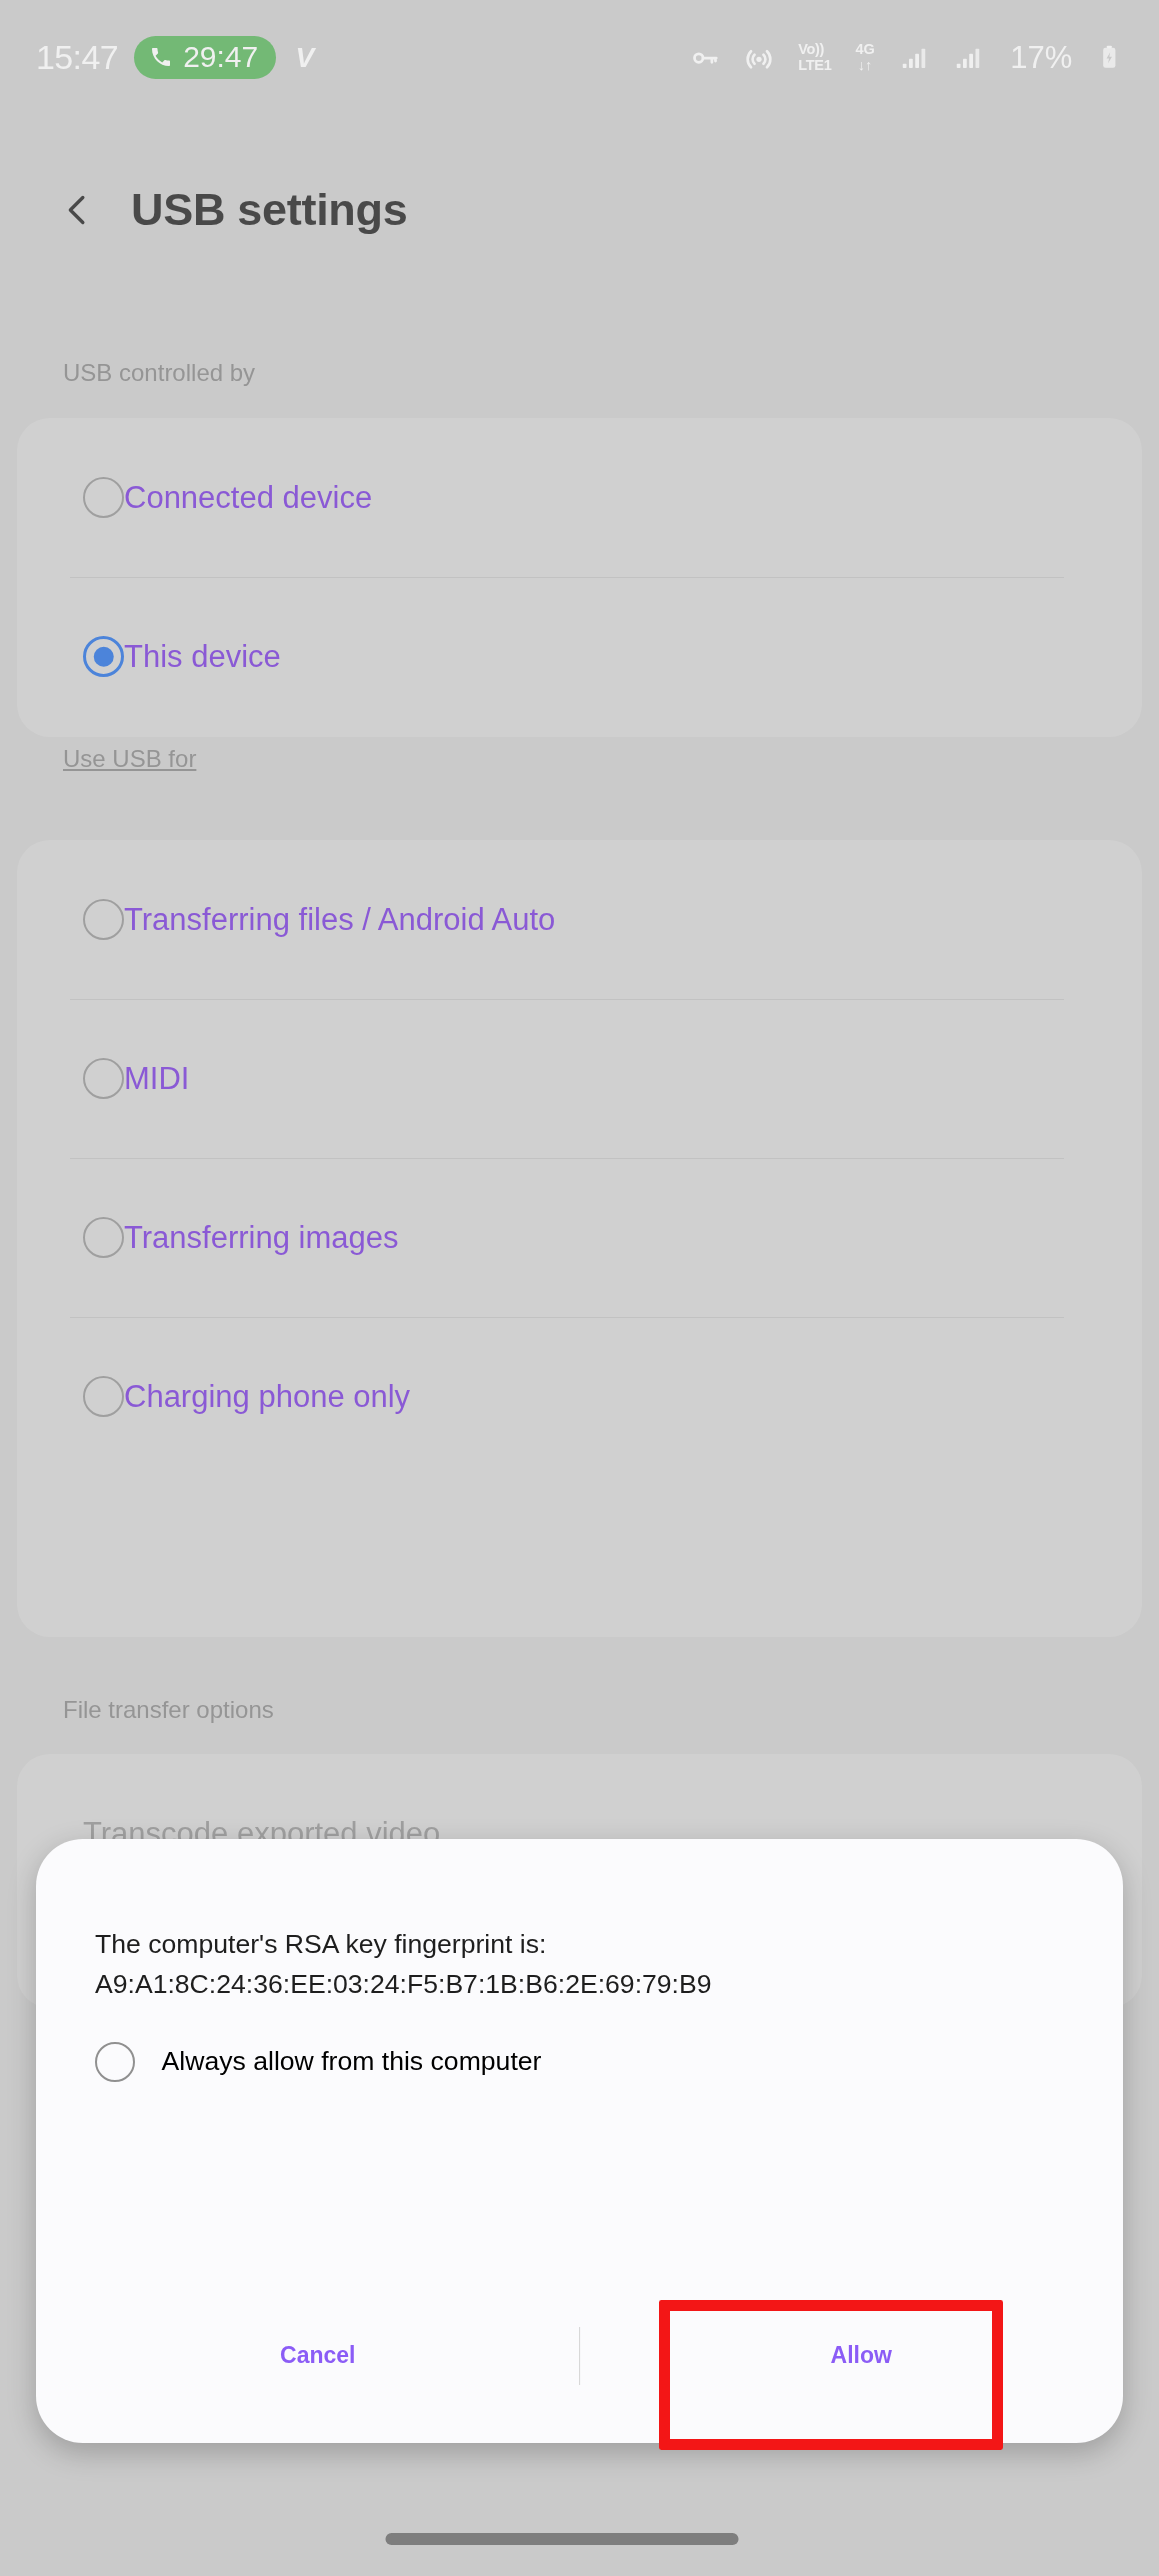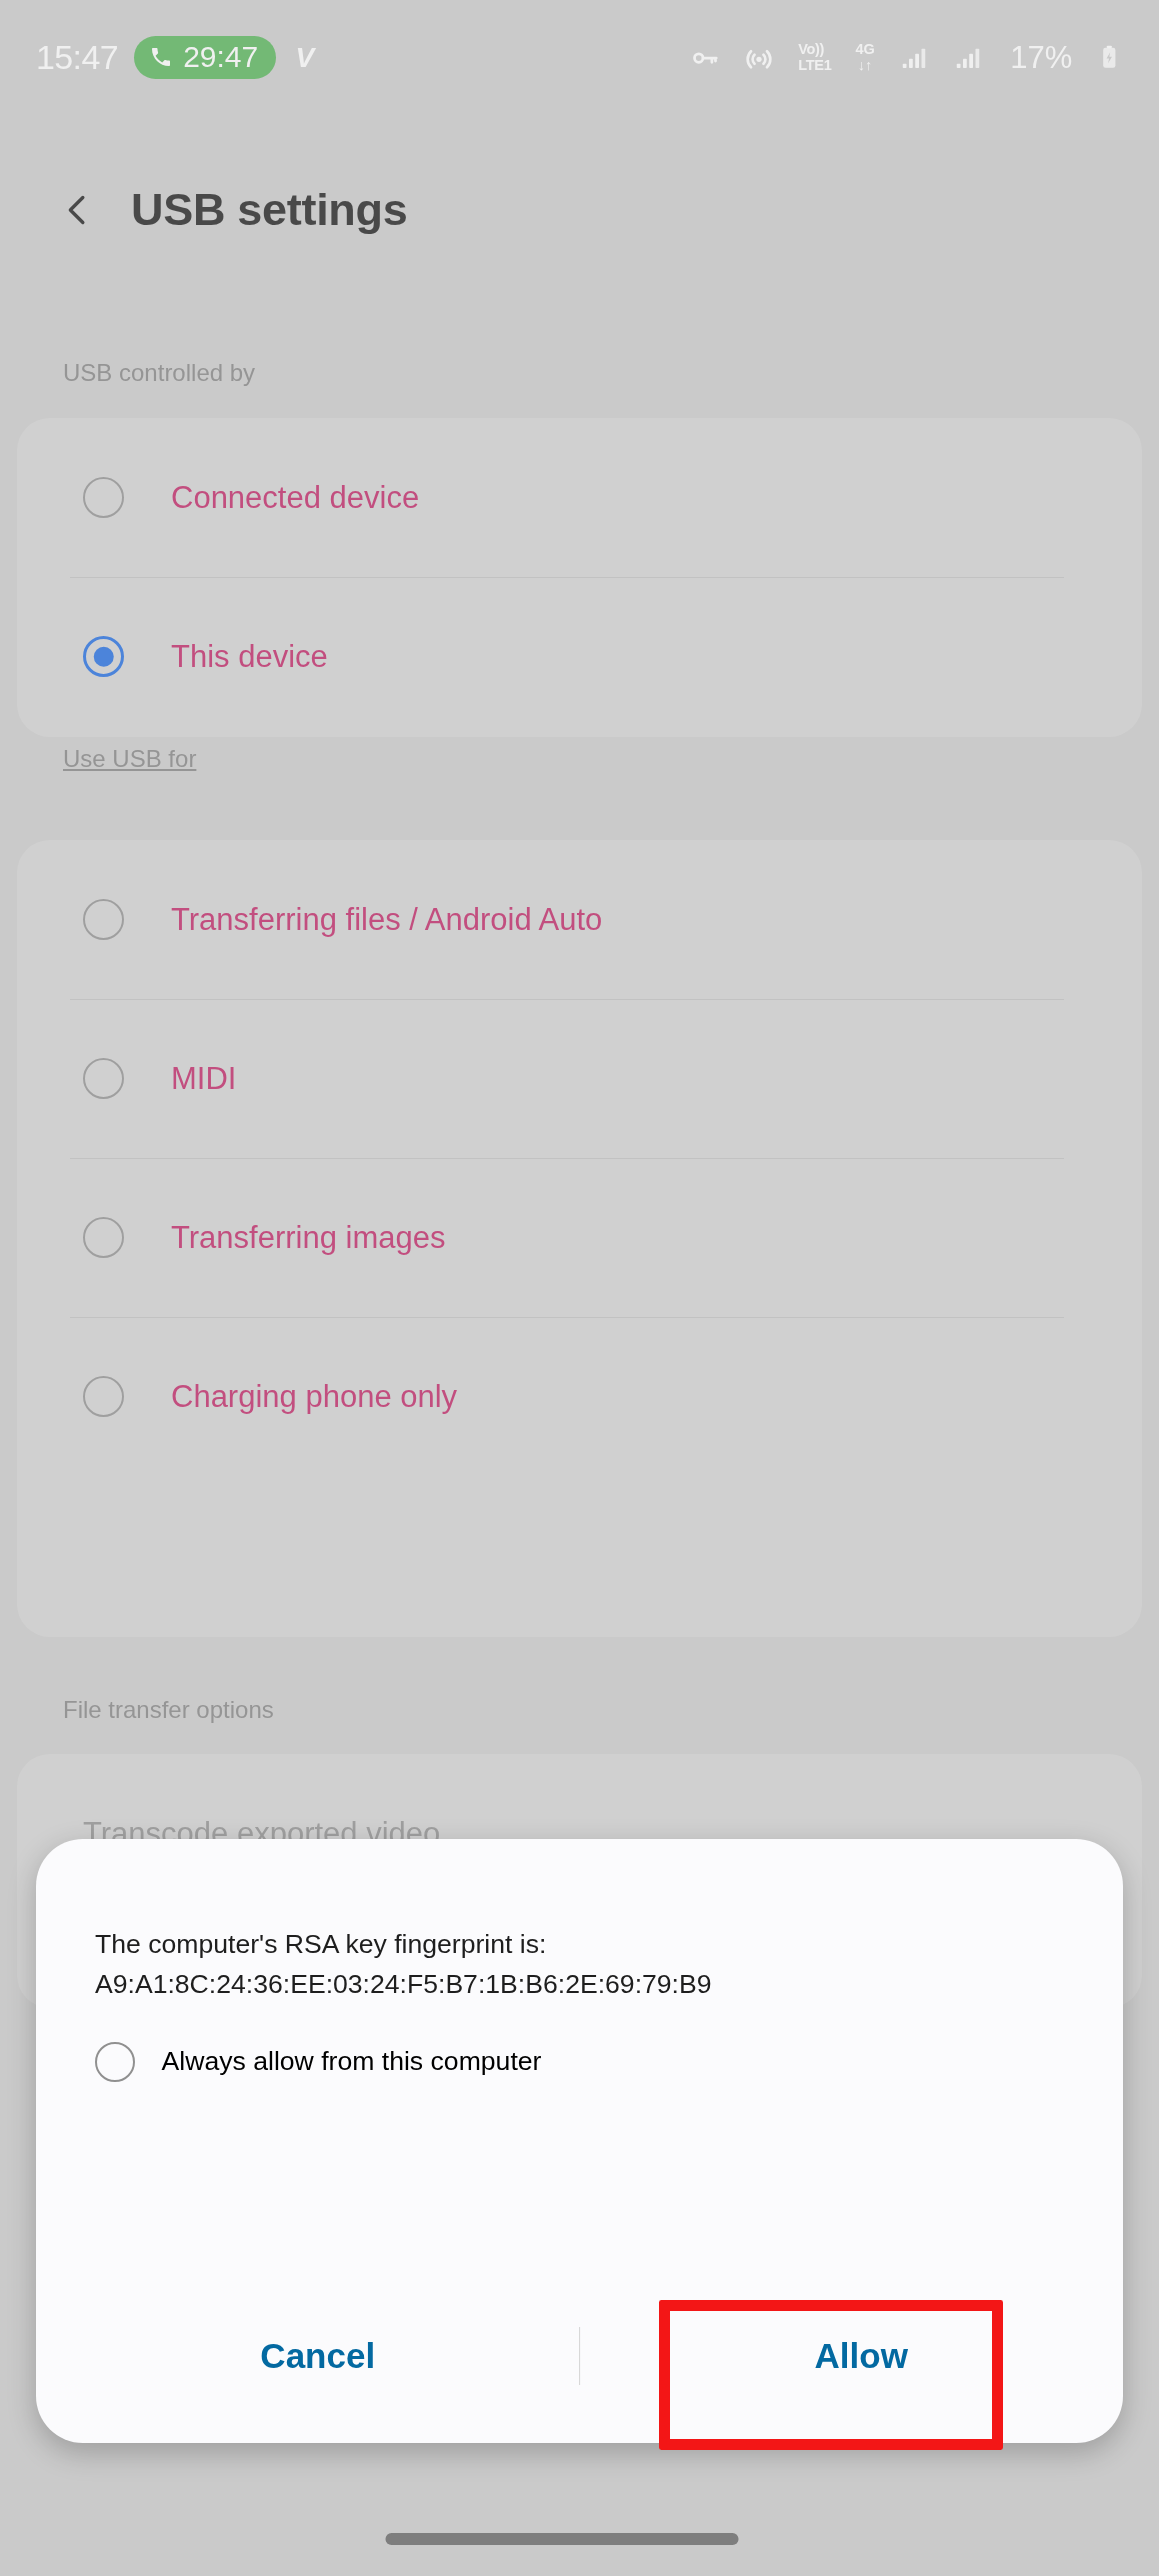--- a/index.html
+++ b/index.html
@@ -95,22 +95,21 @@
     position:relative;
   }
   .radio.sel{ border-color:#1565e0; border-width:3.6px; }
   .radio.sel::after{
     content:""; position:absolute;
     left:50%; top:50%; transform:translate(-50%,-50%);
     width:20.5px; height:20.5px; border-radius:50%;
     background:#1565e0;
   }
   .row-label{
-    margin-left:47px;
-    font-size:31px; color:#be185d; font-weight:400;
+    font-size:31px; color:#6d28d9; font-weight:400;
     white-space:nowrap;
   }
 
   
   .card.dim .row-label{ color:#8b8b8b; }
 
   
   .scrim{
     position:absolute; left:0; top:0; width:1159px; height:2576px;
     background:rgba(205,205,205,0.30);
@@ -154,21 +153,21 @@
   }
   .dlg-buttons{
     position:absolute;
     left:0; bottom:0;
     width:100%; height:175px;
     display:flex; align-items:center;
   }
   .dlg-btn{
     flex:1 1 50%;
     display:flex; align-items:center; justify-content:center;
-    font-size:35px; font-weight:700; color:#0369a1;
+    font-size:23px; font-weight:700; color:#8b5cf6;
     height:100%;
     position:relative;
     margin-left:20px;
   }
   .btn-divider{
     position:absolute; left:50%; top:50%;
     transform:translate(-50%,-50%);
     width:1.8px; height:58px; background:#d4d4d4;
   }
   .highlight-box{

